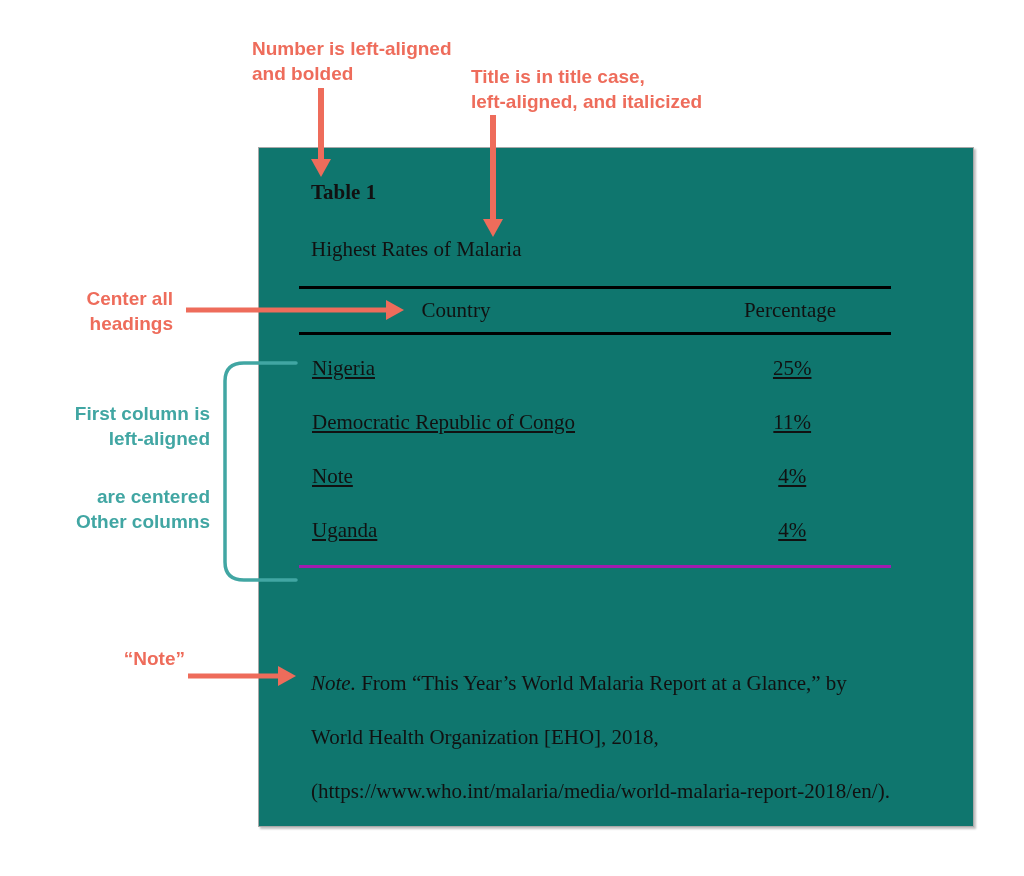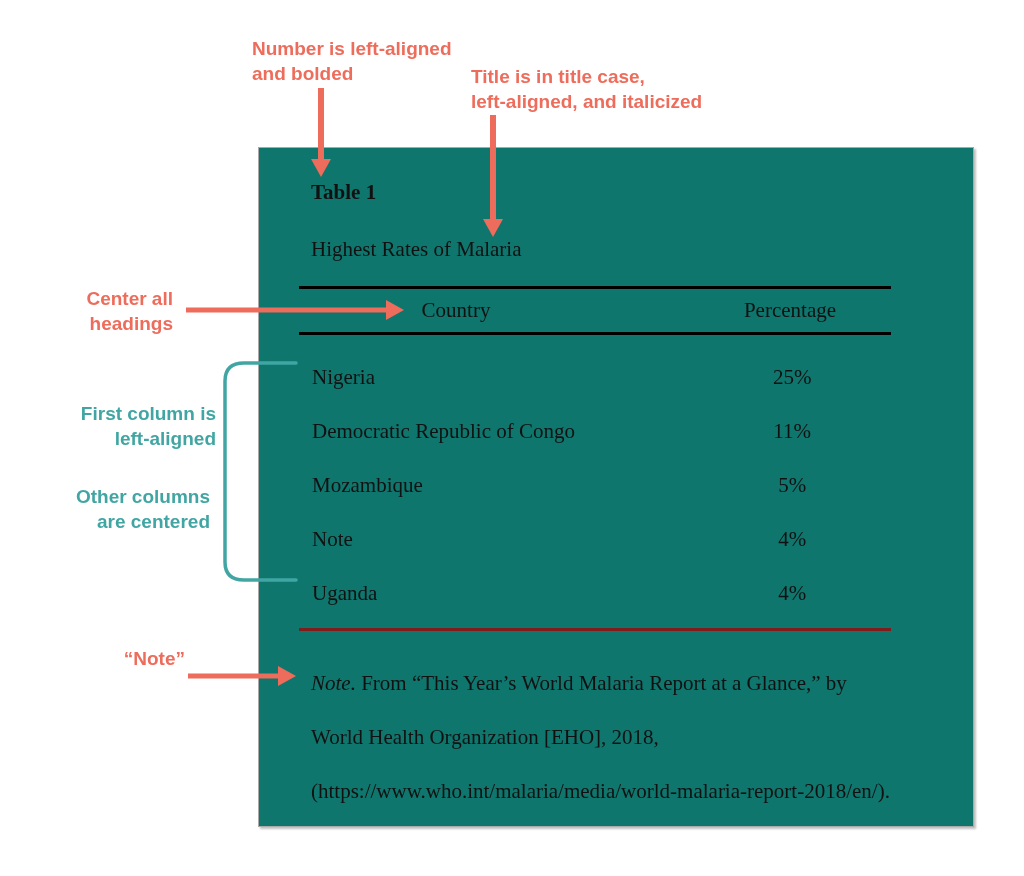--- a/index.html
+++ b/index.html
@@ -20,21 +20,21 @@
 
   .callout{
     position:absolute;z-index:6;color:var(--coral);
     font-size:19px;line-height:25px;font-weight:700;letter-spacing:0;
   }
   .callout.teal{color:var(--teal);}
   .callout.right{text-align:right;}
   .co-number{left:252px;top:36px;}
   .co-title{left:471px;top:64px;}
   .co-headings{left:40px;top:286px;width:133px;}
-  .co-first{left:36px;top:401px;width:180px;}
+  .co-first{left:30px;top:401px;width:180px;}
   .co-other{left:30px;top:484px;width:180px;}
   .co-note{left:8px;top:646px;width:177px;}
   .co-note .ital{}
 
   
   .doc{
     position:absolute;left:258px;top:147px;width:714px;height:678px;
     background:#0f766e;border:1px solid #a9a9a9;
     box-shadow:2px 2px 2px rgba(0,0,0,0.25);
     z-index:1;
@@ -45,21 +45,21 @@
   .table-title{position:absolute;left:52px;top:89px;}
 
   .apa-table{position:absolute;left:40px;top:138px;width:592px;}
   .thead{
     border-top:3px solid #000;border-bottom:3px solid #000;
     height:43px;display:flex;align-items:center;
   }
   .thead .th1{width:314px;text-align:center;}
   .thead .sp{width:76px;}
   .thead .th2{width:202px;text-align:center;}
-  .tbody{border-bottom:3px solid #7f1d1d;padding:15px 0 8px 0;}
+  .tbody{border-bottom:3px solid #a21caf;padding:6px 0 8px 0;text-decoration:underline;}
   .trow{height:54px;display:flex;align-items:center;}
   .trow .td1{width:390px;padding-left:13px;text-align:left;}
   .trow .td2{width:202px;text-align:center;}
 
   .note-block{position:absolute;left:52px;top:508px;width:620px;line-height:54px;}
   .note-block .ital{font-style:italic;}
 </style>
 </head>
 <body>
 
@@ -76,24 +76,20 @@
         <div class="th2">Percentage</div>
       </div>
       <div class="tbody">
         <div class="trow">
           <div class="td1">Nigeria</div>
           <div class="td2">25%</div>
         </div>
         <div class="trow">
           <div class="td1">Democratic Republic of Congo</div>
           <div class="td2">11%</div>
-        </div>
-        <div class="trow">
-          <div class="td1">Mozambique</div>
-          <div class="td2">5%</div>
         </div>
         <div class="trow">
           <div class="td1">Note</div>
           <div class="td2">4%</div>
         </div>
         <div class="trow">
           <div class="td1">Uganda</div>
           <div class="td2">4%</div>
         </div>
       </div>
@@ -120,22 +116,22 @@
     <div>Center all</div>
     <div>headings</div>
   </div>
 
   <div class="callout teal right co-first">
     <div>First column is</div>
     <div>left-aligned</div>
   </div>
 
   <div class="callout teal right co-other">
+    <div>are centered</div>
     <div>Other columns</div>
-    <div>are centered</div>
   </div>
 
   <div class="callout right co-note">
     <div class="ital">“Note”</div>
   </div>
 
   <svg class="overlay" viewBox="0 0 1024 876" xmlns="http://www.w3.org/2000/svg">
 
     <g>
       <line class="arrow-line" x1="321" y1="88" x2="321" y2="161" stroke-width="6"></line>

